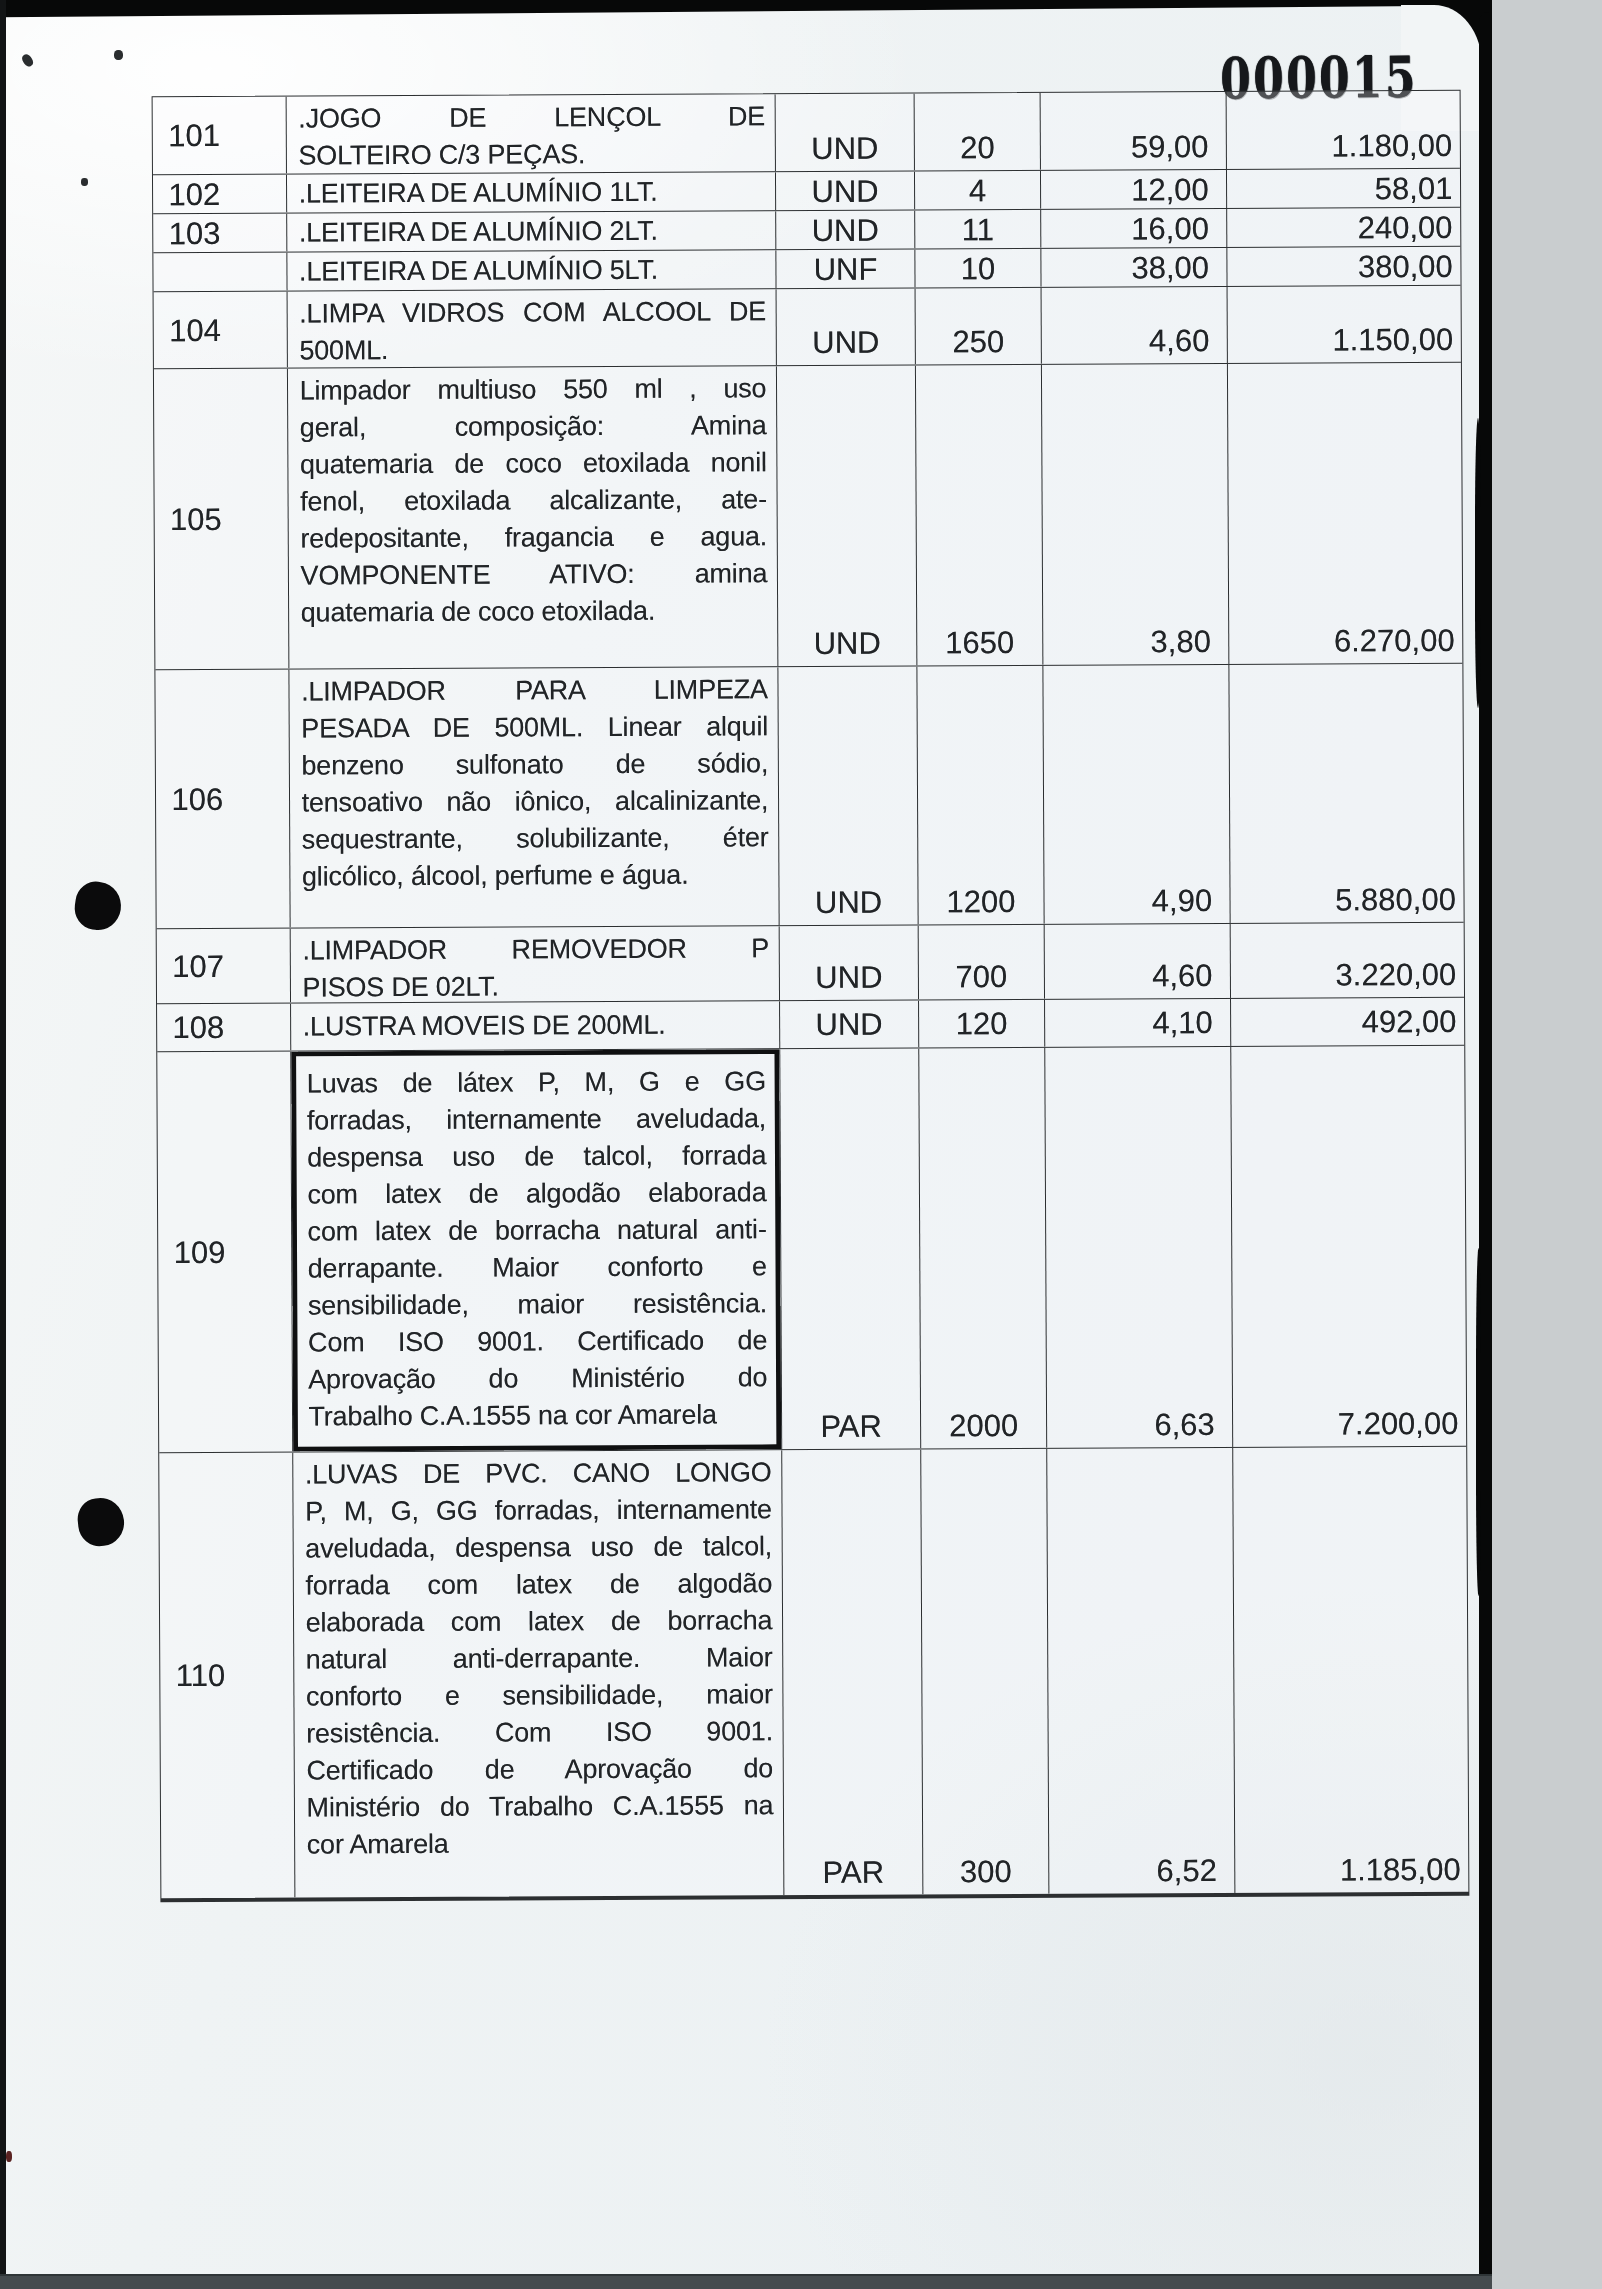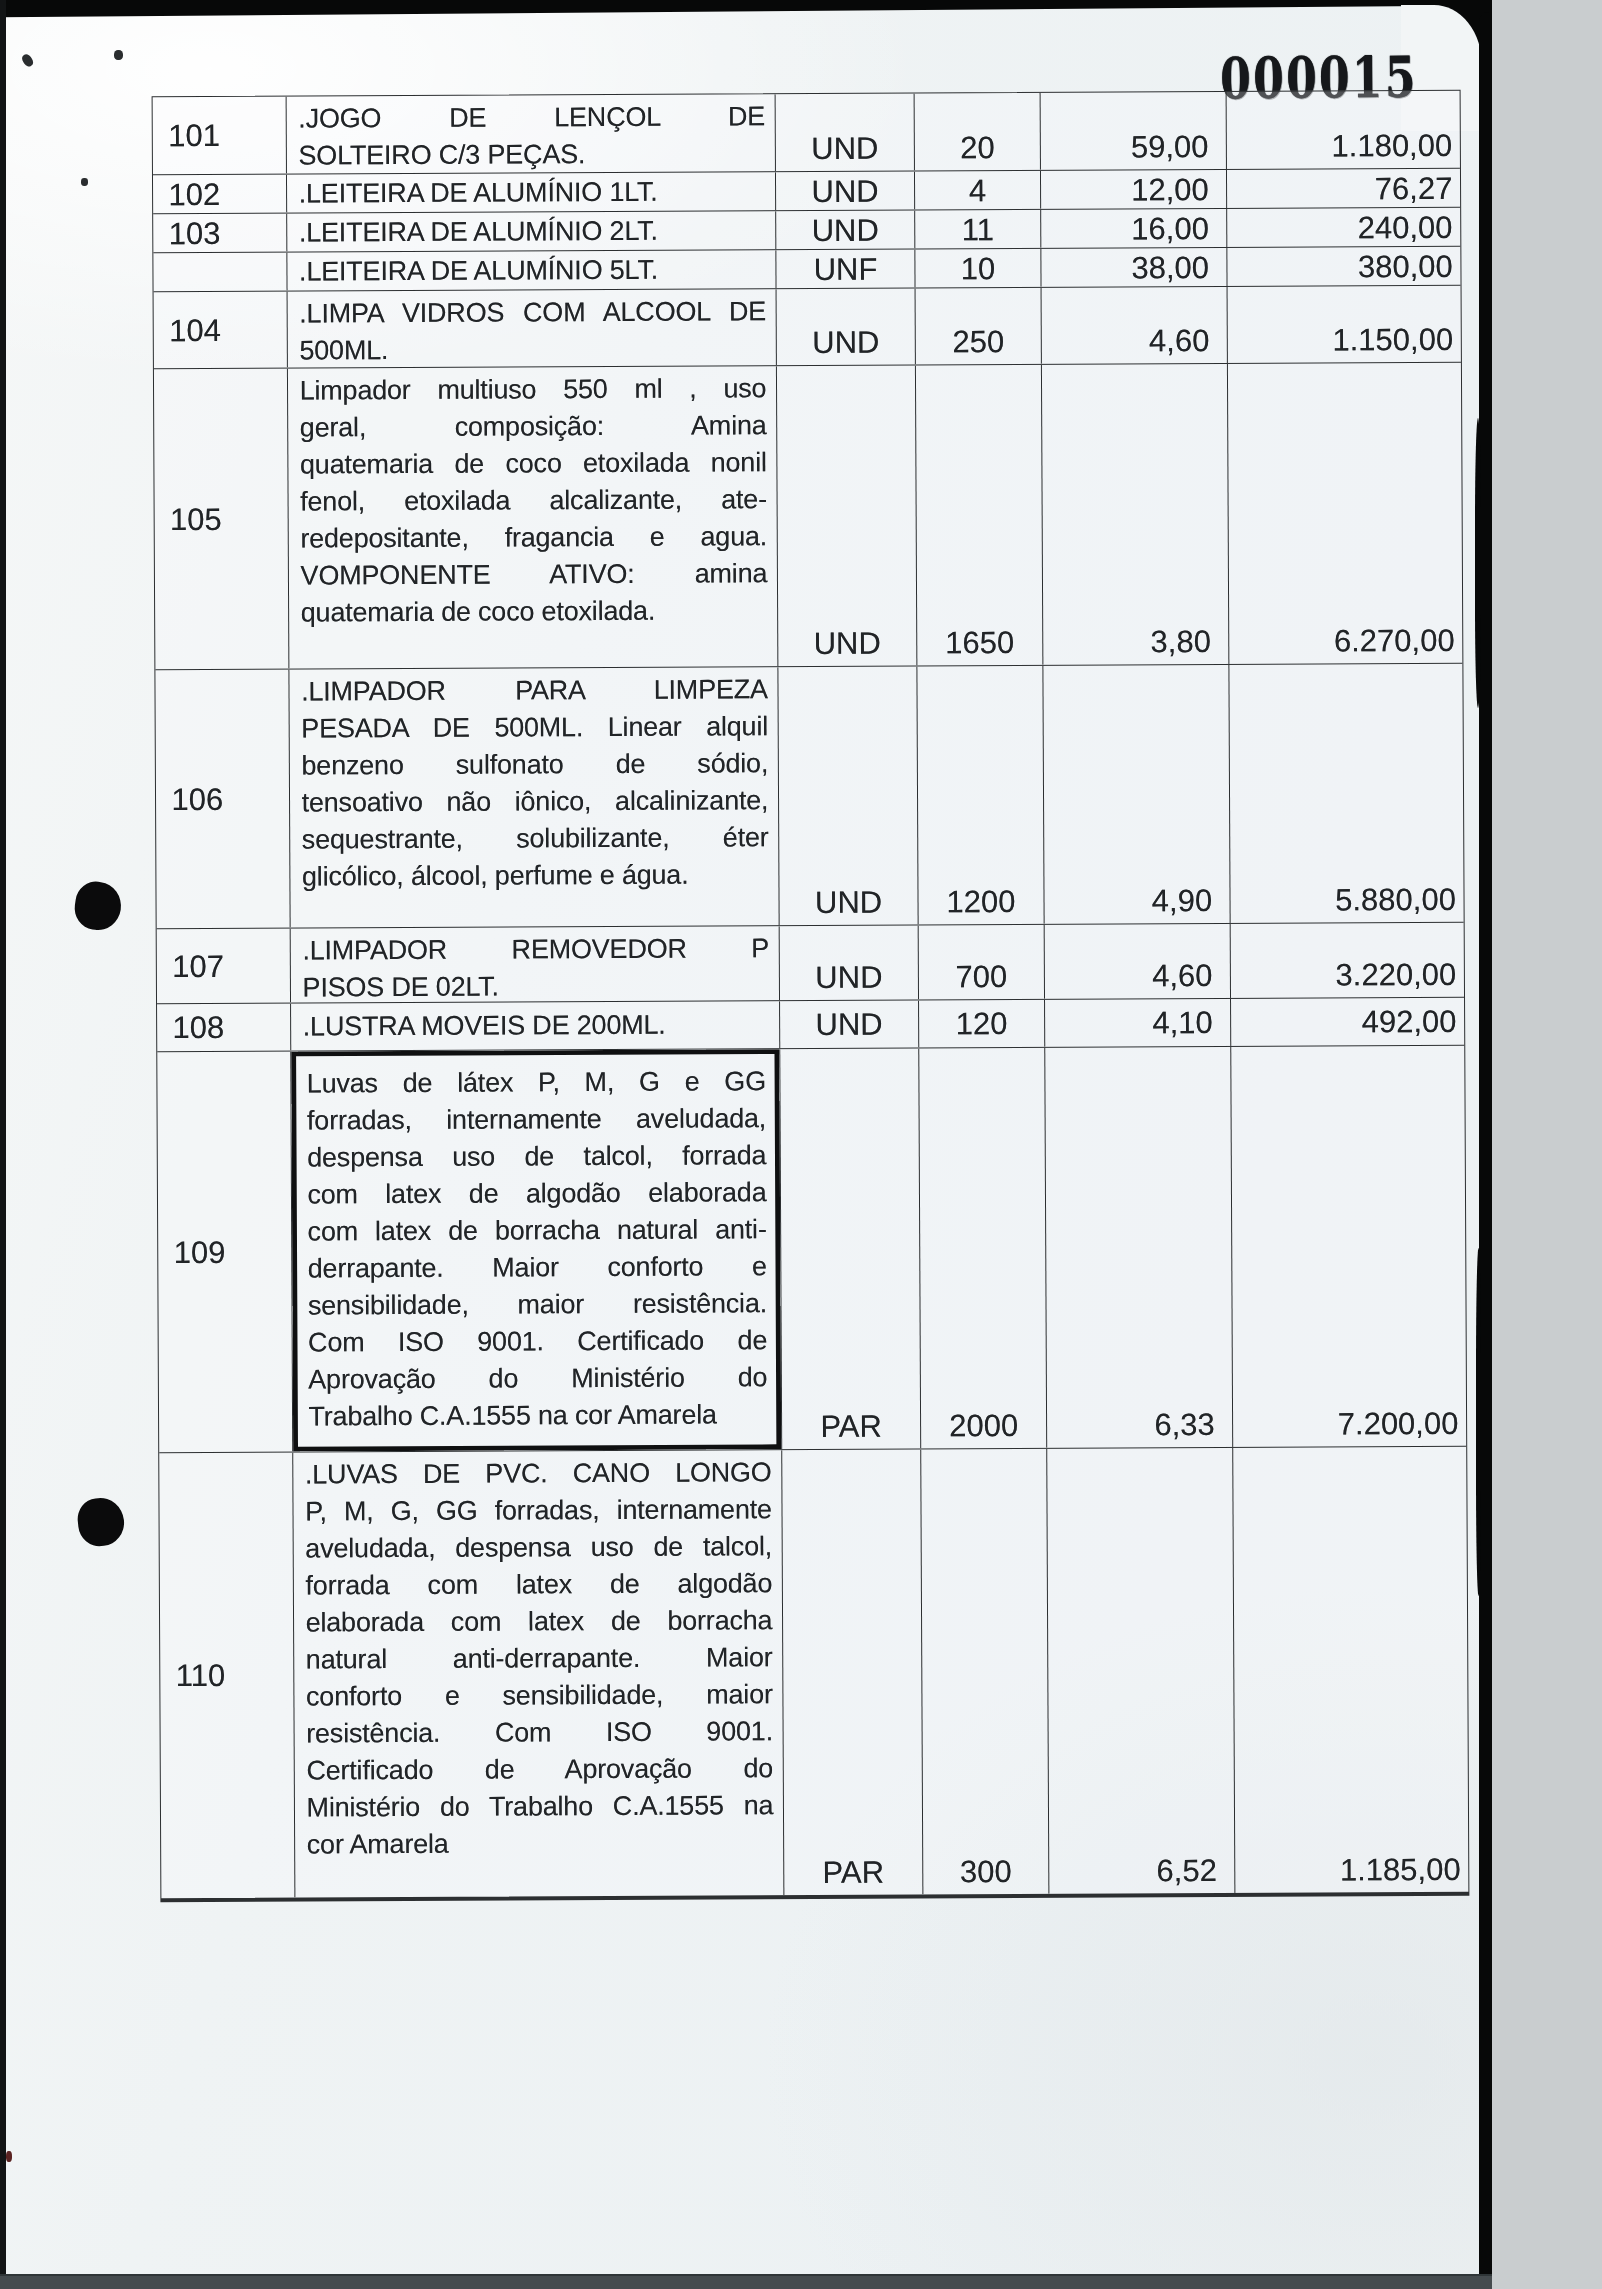--- a/index.html
+++ b/index.html
@@ -138,21 +138,21 @@
     <div class="cell c-unit num">
       <span class="txt">UND</span>
     </div>
     <div class="cell c-qty num">
       <span class="txt">4</span>
     </div>
     <div class="cell c-up num">
       <span class="txt">12,00</span>
     </div>
     <div class="cell c-total num">
-      <span class="txt">76,27</span>
+      <span class="txt">58,01</span>
     </div>
   </div>
       <div class="row short" style="height: 39px;">
     <div class="cell c-item">
       <span class="txt">103</span>
     </div>
     <div class="cell c-desc">
           <div class="dline last">.LEITEIRA DE ALUMÍNIO 2LT.</div>
         </div>
     <div class="cell c-unit num">
@@ -317,21 +317,21 @@
           <div class="dline">Aprovação do Ministério do</div>
           <div class="dline last">Trabalho C.A.1555 na cor Amarela</div>
         </div>
     <div class="cell c-unit num">
       <span class="txt">PAR</span>
     </div>
     <div class="cell c-qty num">
       <span class="txt">2000</span>
     </div>
     <div class="cell c-up num">
-      <span class="txt">6,33</span>
+      <span class="txt">6,63</span>
     </div>
     <div class="cell c-total num">
       <span class="txt">7.200,00</span>
     </div>
   </div>
       <div class="row tall" style="height: 446px;">
     <div class="cell c-item">
       <span class="txt">110</span>
     </div>
     <div class="cell c-desc">

